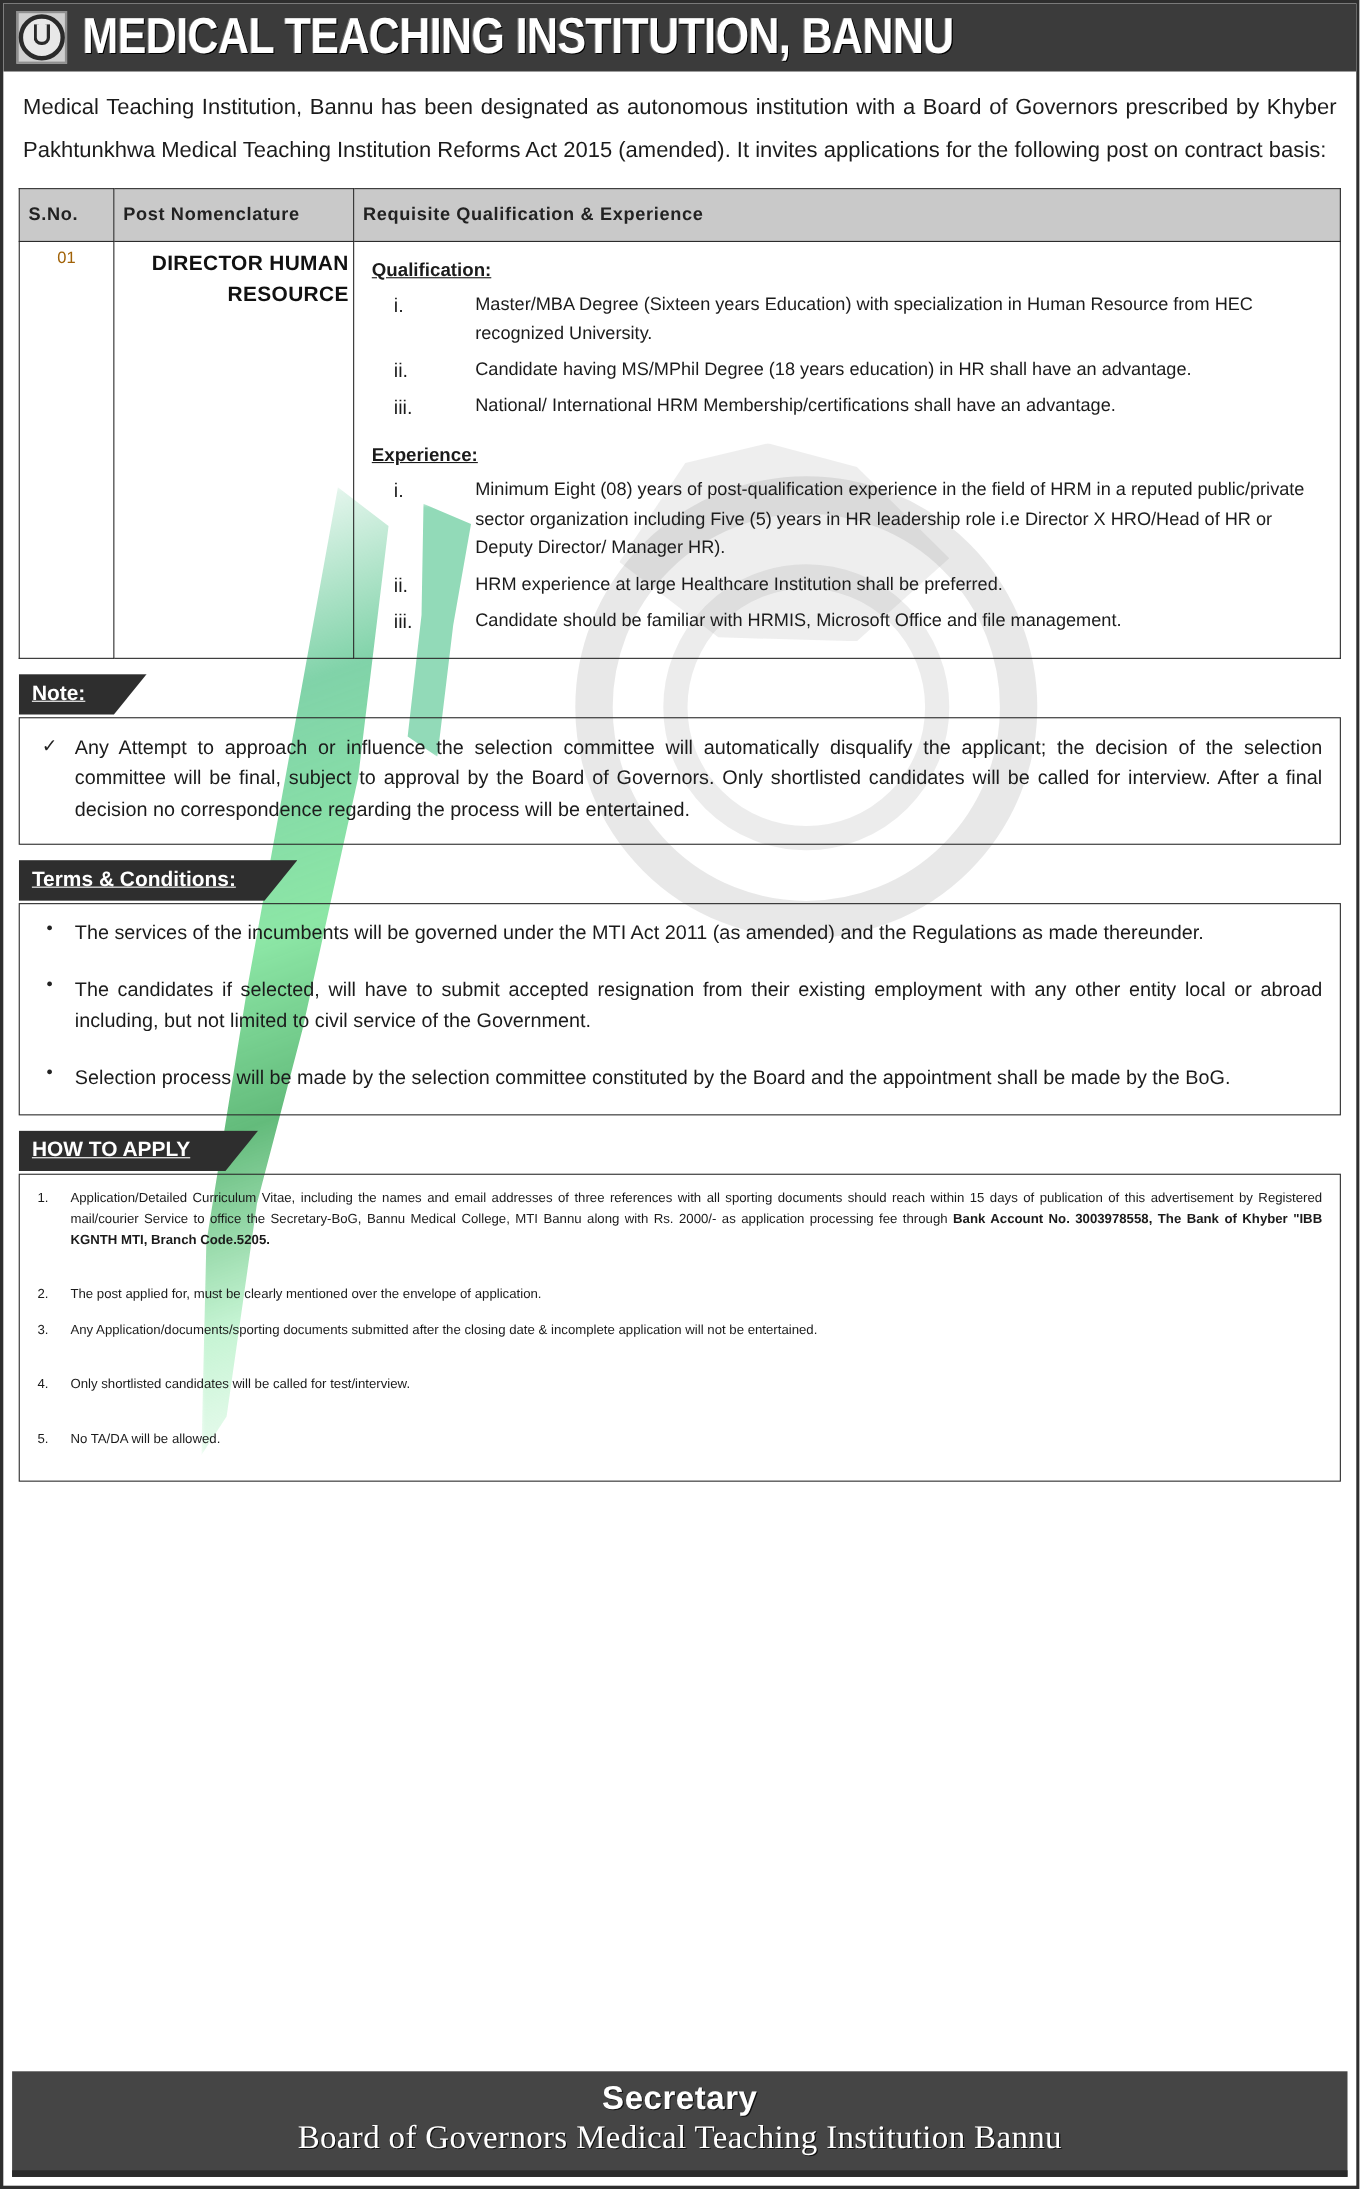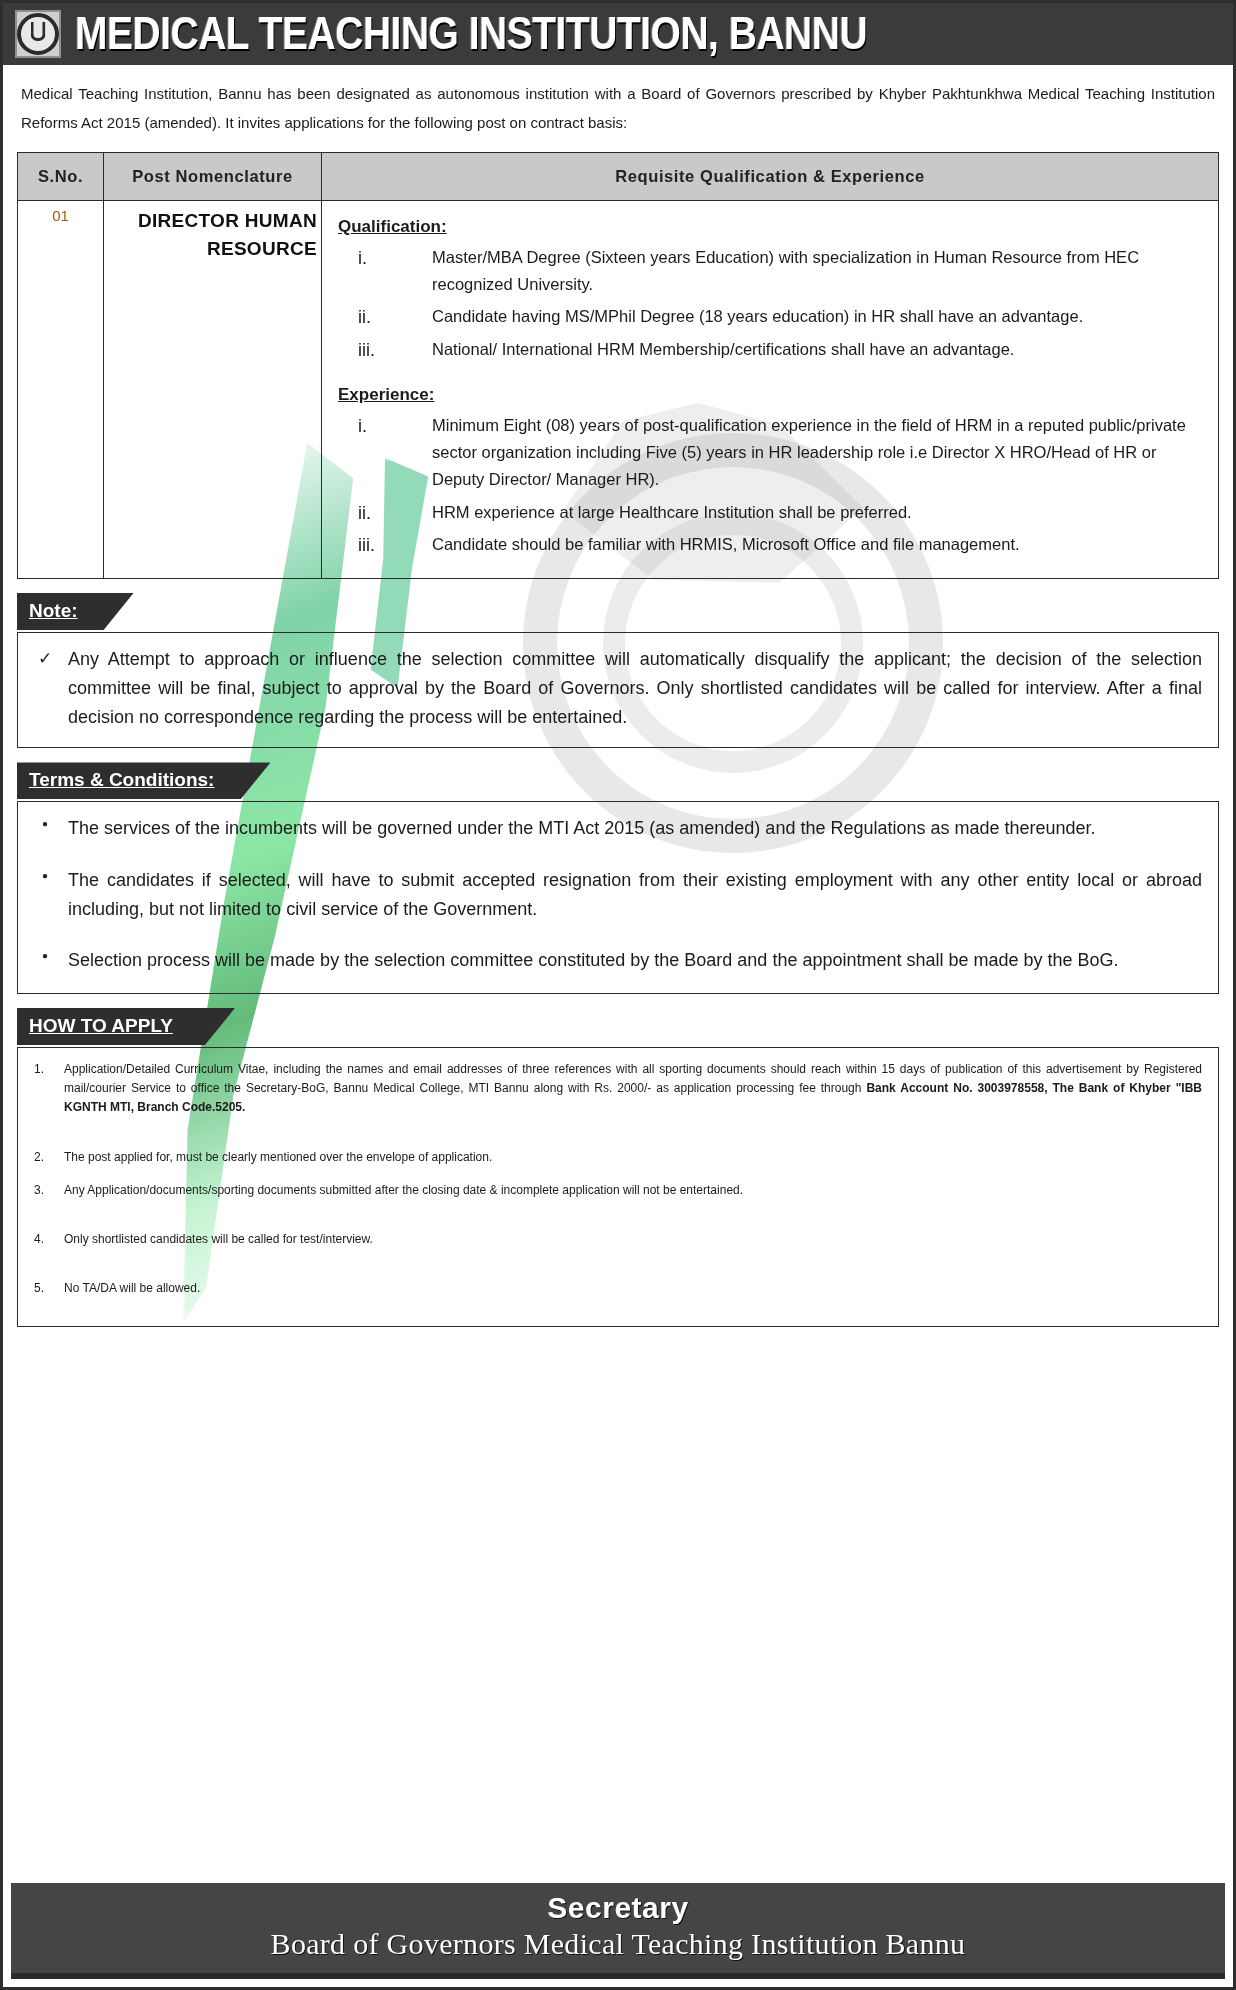--- a/index.html
+++ b/index.html
@@ -134,21 +134,21 @@
     white-space: nowrap;
     text-shadow: 1px 1px 0 #000, -1px 0 0 #777;
     transform: scaleY(1.18);
     transform-origin: left center;
   }
   
   .intro {
     position: relative;
     z-index: 10;
     padding: 14px 18px 6px 18px;
-    font-size: 15px;
+    font-size: 20px;
     line-height: 1.95;
     color: #1b1b1b;
     text-align: justify;
   }
   
   .tbl-wrap {
     position: relative;
     z-index: 10;
     padding: 8px 14px 0 14px;
   }
@@ -161,21 +161,21 @@
     border: 1.5px solid #2b2b2b;
     vertical-align: top;
     box-sizing: border-box;
   }
   table.posts thead th {
     background: #c9c9c9;
     font-size: 16.5px;
     font-weight: bold;
     color: #222;
     padding: 14px 8px;
-    text-align: center;
+    text-align: left;
     letter-spacing: 0.6px;
   }
   .col-sno { width: 86px; }
   .col-post { width: 218px; }
   td.sno {
     text-align: center;
     font-size: 15px;
     color: #a16207;
     vertical-align: middle;
     padding: 6px;
@@ -415,21 +415,21 @@
   <div class="panel">
     <ul class="ticks">
       <li>Any Attempt to approach or influence the selection committee will automatically disqualify the applicant; the decision of the selection committee will be final, subject to approval by the Board of Governors. Only shortlisted candidates will be called for interview. After a final decision no correspondence regarding the process will be entertained.</li>
     </ul>
   </div>
 
   
   <div class="ribbon">Terms &amp; Conditions:</div>
   <div class="panel">
     <ul class="dots">
-      <li>The services of the incumbents will be governed under the MTI Act 2015 (as amended) and the Regulations as made thereunder.</li>
+      <li>The services of the incumbents will be governed under the MTI Act 2011 (as amended) and the Regulations as made thereunder.</li>
       <li>The candidates if selected, will have to submit accepted resignation from their existing employment with any other entity local or abroad including, but not limited to civil service of the Government.</li>
       <li>Selection process will be made by the selection committee constituted by the Board and the appointment shall be made by the BoG.</li>
     </ul>
   </div>
 
   
   <div class="ribbon narrow">HOW TO APPLY</div>
   <div class="panel">
     <ol class="apply">
       <li class="gap">

